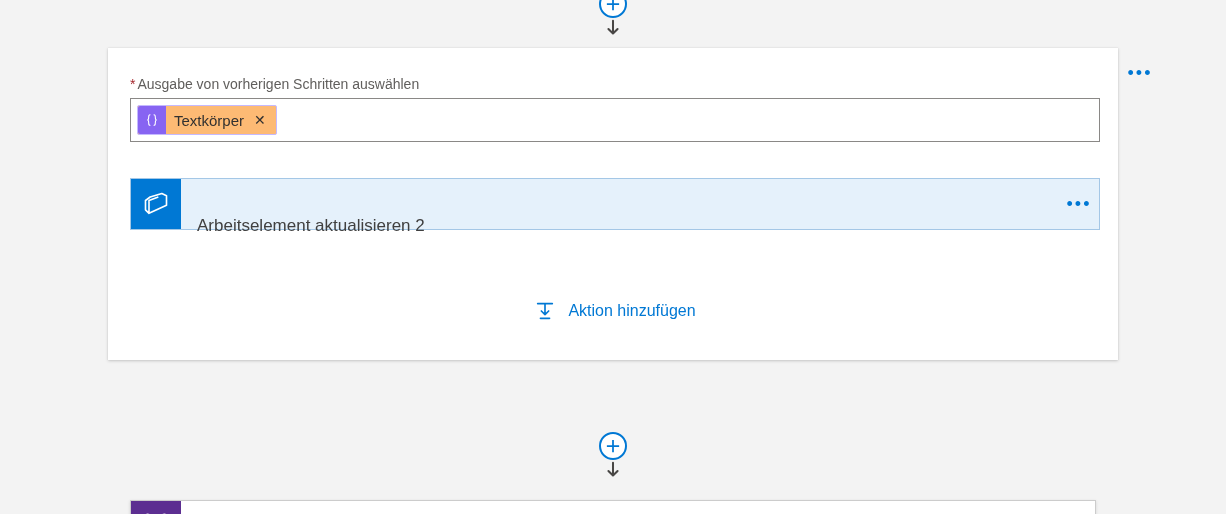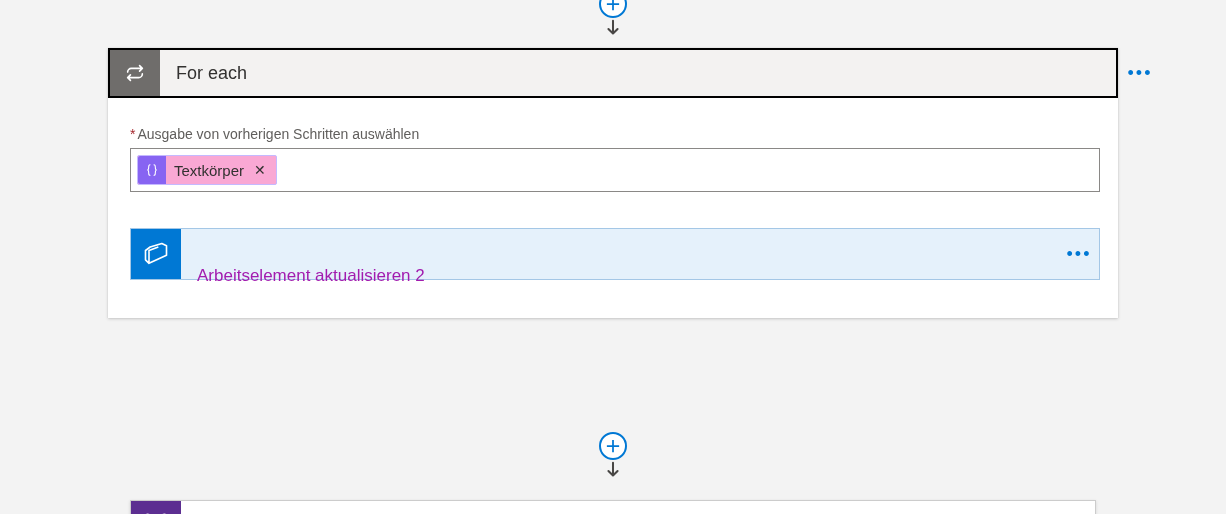--- a/index.html
+++ b/index.html
@@ -100,21 +100,21 @@
     border: 1px solid #8a8886;
     padding: 6px;
     min-height: 44px;
     display: flex;
     align-items: center;
     gap: 6px;
   }
   .token {
     display: inline-flex;
     align-items: center;
-    background: #f9a8d4;
+    background: #fdba74;
     border: 1px solid #c4b9ff;
     border-radius: 2px;
     height: 30px;
     padding-right: 8px;
     gap: 8px;
     font-size: 15px;
   }
   .token .token-icon {
     width: 28px; height: 28px;
     background: #8764f2;
@@ -143,21 +143,21 @@
     width: 50px; height: 50px;
     background: #0078d4;
     display: flex; align-items: center; justify-content: center;
     color: #fff;
   }
   .inner-action .ia-icon svg { width: 28px; height: 28px; }
   .inner-action .ia-title {
     flex: 1;
     padding: 0 16px;
     font-size: 17px;
-    color: #a21caf;
+    color: #404040;
     margin-top: 44px;
   }
   .inner-action .ia-menu {
     width: 40px;
     text-align: center;
     cursor: pointer;
     color: #0078d4;
   }
 
   .add-action {
@@ -212,28 +212,20 @@
           <path d="M12 3v14m0 0l-5-5m5 5l5-5" stroke="currentColor" stroke-width="2.2" fill="none" stroke-linecap="round" stroke-linejoin="round"></path>
         </svg>
     </span>
   </div>
 
   <div class="card">
     <div class="card-menu">
       <span class="ellipsis-dots">•••</span>
     </div>
 
-    <div class="card-header">
-      <div class="icon-box">
-        <svg viewBox="0 0 24 24">
-            <path d="M17 4l3 3-3 3M7 20l-3-3 3-3M20 7H8a4 4 0 00-4 4m0 6h12a4 4 0 004-4" stroke="currentColor" stroke-width="1.8" fill="none" stroke-linecap="round" stroke-linejoin="round"></path>
-          </svg>
-      </div>
-      <div class="title">For each</div>
-    </div>
 
     <div class="card-body">
       <div class="field-label">
         <span class="req">*</span><span>Ausgabe von vorherigen Schritten auswählen</span>
       </div>
       <div class="token-input">
         <span class="token">
           <span class="token-icon">
             <svg viewBox="0 0 24 24">
                 <path d="M9 4c-2 0-2 2-2 4s0 4-2 4c2 0 2 2 2 4s0 4 2 4M15 4c2 0 2 2 2 4s0 4 2 4c-2 0-2 2-2 4s0 4-2 4" stroke="currentColor" stroke-width="1.6" fill="none" stroke-linecap="round"></path>
@@ -249,20 +241,26 @@
           <svg viewBox="0 0 24 24">
               <path d="M3 17l3 3 15-7V5l-4-2-10 3-4 3v8zm3 3V9l8-3" stroke="currentColor" stroke-width="1.4" fill="none" stroke-linejoin="round"></path>
             </svg>
         </div>
         <div class="ia-title">Arbeitselement aktualisieren 2</div>
         <div class="ia-menu">
           <span class="ellipsis-dots">•••</span>
         </div>
       </div>
 
+      <div class="add-action">
+        <svg viewBox="0 0 24 24">
+          <path d="M4 4h16M12 4v12m0 0l-4-4m4 4l4-4M7 20h10" stroke="currentColor" stroke-width="1.8" fill="none" stroke-linecap="round" stroke-linejoin="round"></path>
+        </svg>
+        <span>Aktion hinzufügen</span>
+      </div>
     </div>
   </div>
 
   <div class="connector below">
     <div class="plus-btn">
       <svg viewBox="0 0 16 16">
           <path d="M7 1h2v6h6v2H9v6H7V9H1V7h6z" fill="currentColor"></path>
         </svg>
     </div>
     <span class="arrow-down">

